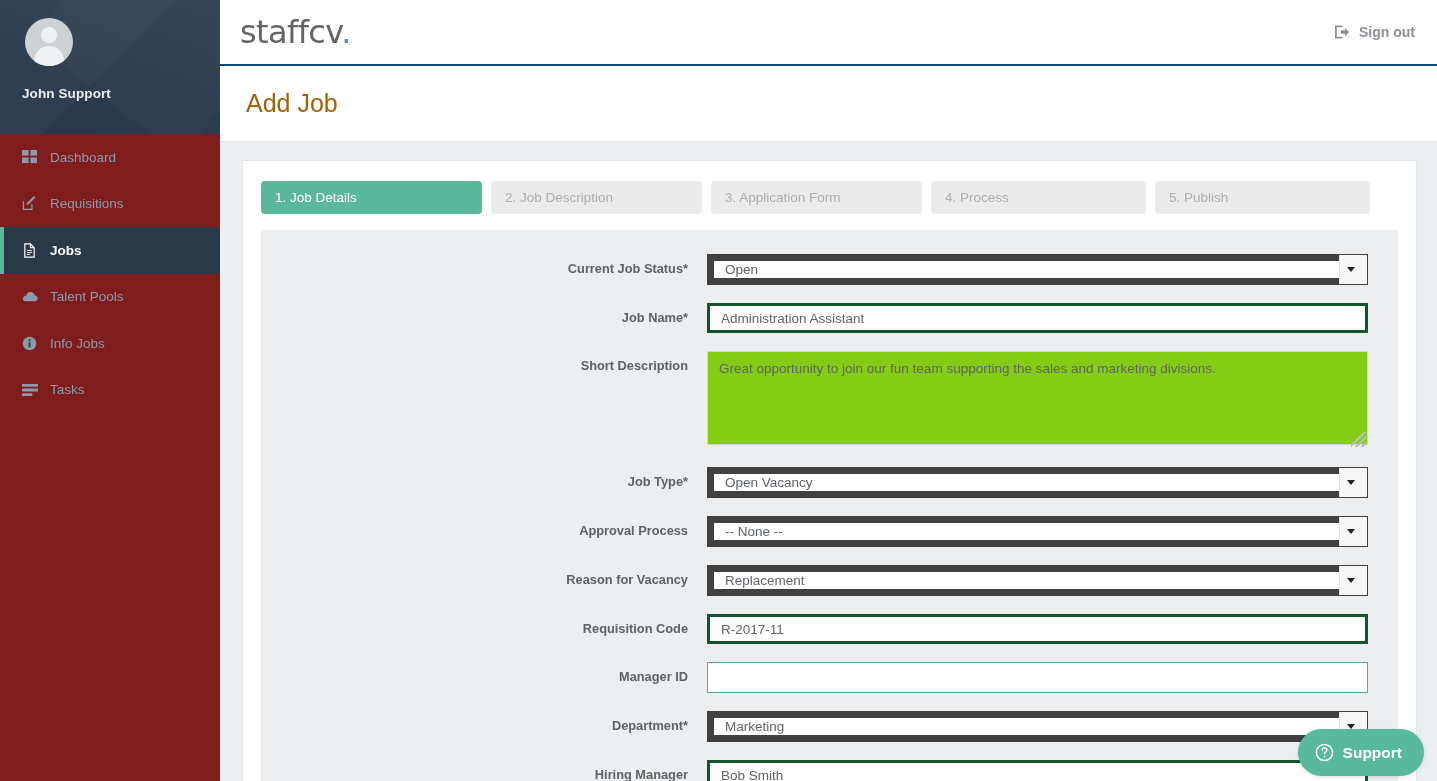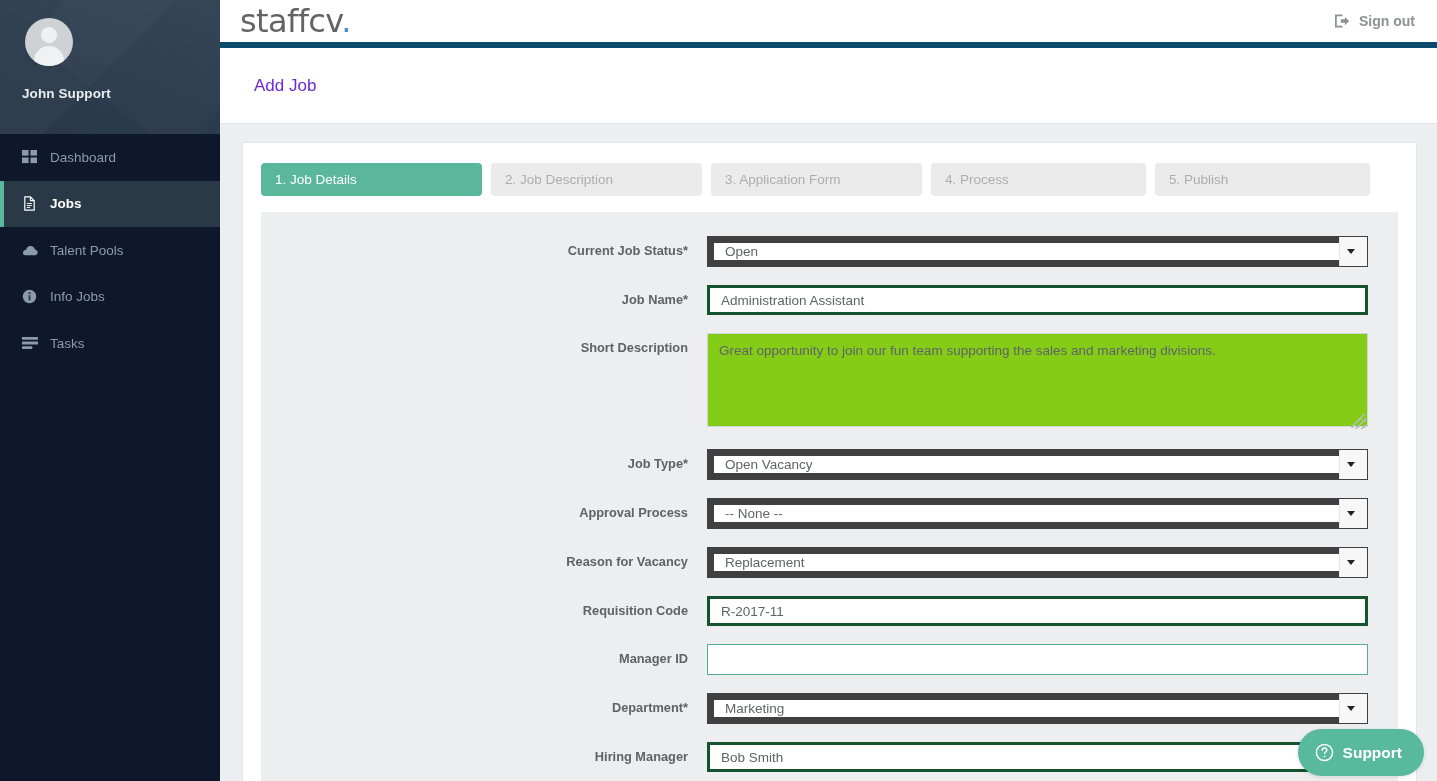--- a/index.html
+++ b/index.html
@@ -10,21 +10,21 @@
     overflow: hidden;
     font-family: "Liberation Sans", sans-serif;
     background: #ffffff;
   }
 
   .app { position: relative; width: 1437px; height: 781px; display: flex; }
 
   
   .sidebar {
     width: 220px; min-width: 220px; height: 781px;
-    background: #0f172a;
+    background: #7f1d1d;
     position: relative;
     overflow: hidden;
   }
   .sidebar-header {
     position: relative;
     height: 134px;
     background: #2b3c4e;
     overflow: hidden;
   }
   .sidebar-header .geo {
@@ -92,22 +92,22 @@
   .nav-item.active .nav-ico { color: #ffffff; }
 
   
   .main {
     flex: 1; height: 781px;
     background: #eceff1;
     position: relative;
     overflow: hidden;
   }
   .topbar {
-    height: 48px; background: #ffffff;
-    border-bottom: 6px solid #0c4a6e;
+    height: 66px; background: #ffffff;
+    border-bottom: 2px solid #0c4a6e;
     display: flex; align-items: center; justify-content: space-between;
     padding: 0 22px 0 10px;
   }
   .logo {
     font-size: 32px; color: #646464; letter-spacing: -0.6px;
     font-family: "DejaVu Sans", sans-serif; font-weight: 400;
     padding-left: 10px;
   }
   .logo .dot { color: #4a90c4; }
   .signout {
@@ -117,21 +117,21 @@
   }
   .signout svg { display: block; }
 
   .pagehead {
     height: 76px; background: #ffffff;
     display: flex; align-items: center;
     padding-left: 26px;
     border-bottom: 1px solid #e3e7e9;
   }
   .pagehead h1 {
-    margin: 8px; font-size: 17px; font-weight: 400; color: #6d28d9;
+    margin: 0; font-size: 25px; font-weight: 400; color: #a16207;
   }
 
   .content { padding: 18px 20px 0 22px; }
   .card {
     background: #ffffff;
     border: 1px solid #e2e6e8;
     padding: 20px 18px 0 18px;
     min-height: 700px;
   }
 
@@ -272,20 +272,29 @@
           <svg width="15" height="15" viewBox="0 0 16 16" fill="currentColor">
             <rect x="0" y="0" width="7" height="6"></rect>
               <rect x="9" y="0" width="7" height="6"></rect>
             <rect x="0" y="8" width="7" height="6"></rect>
               <rect x="9" y="8" width="7" height="6"></rect>
           </svg>
         </span>
         <span class="nav-label">Dashboard</span>
       </div>
 
+      <div class="nav-item">
+        <span class="nav-ico">
+          <svg width="15" height="15" viewBox="0 0 16 16" fill="none" stroke="currentColor" stroke-width="1.3">
+            <path d="M1.5 5.2V14.3h9.1V8.4"></path>
+            <path d="M14.3 1.6l-7.4 7.4-2.2.6.6-2.2 7.4-7.4z" fill="currentColor" stroke="none"></path>
+          </svg>
+        </span>
+        <span class="nav-label">Requisitions</span>
+      </div>
 
       <div class="nav-item active">
         <span class="nav-ico">
           <svg width="15" height="15" viewBox="0 0 16 16" fill="none" stroke="currentColor" stroke-width="1.25">
             <path d="M3 1h6l4 4v10H3z"></path>
             <path d="M9 1v4h4"></path>
             <path d="M5.2 8h5.3M5.2 10.2h5.3M5.2 12.2h3.4" stroke-width="1"></path>
           </svg>
         </span>
         <span class="nav-label">Jobs</span>

